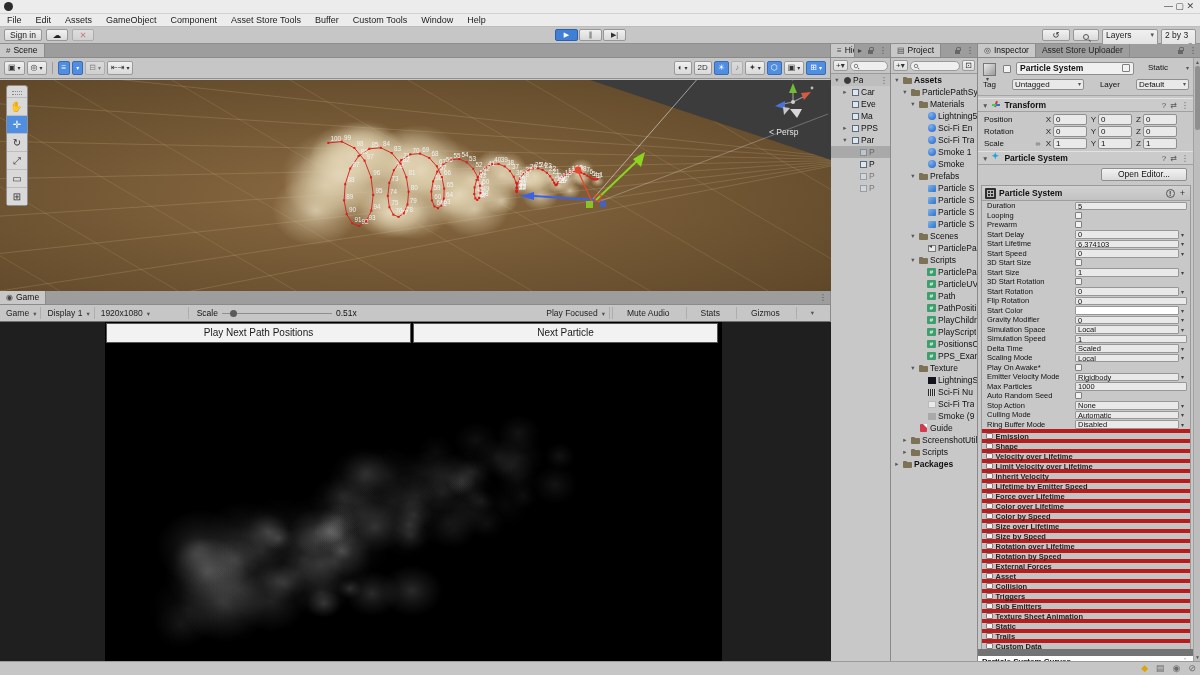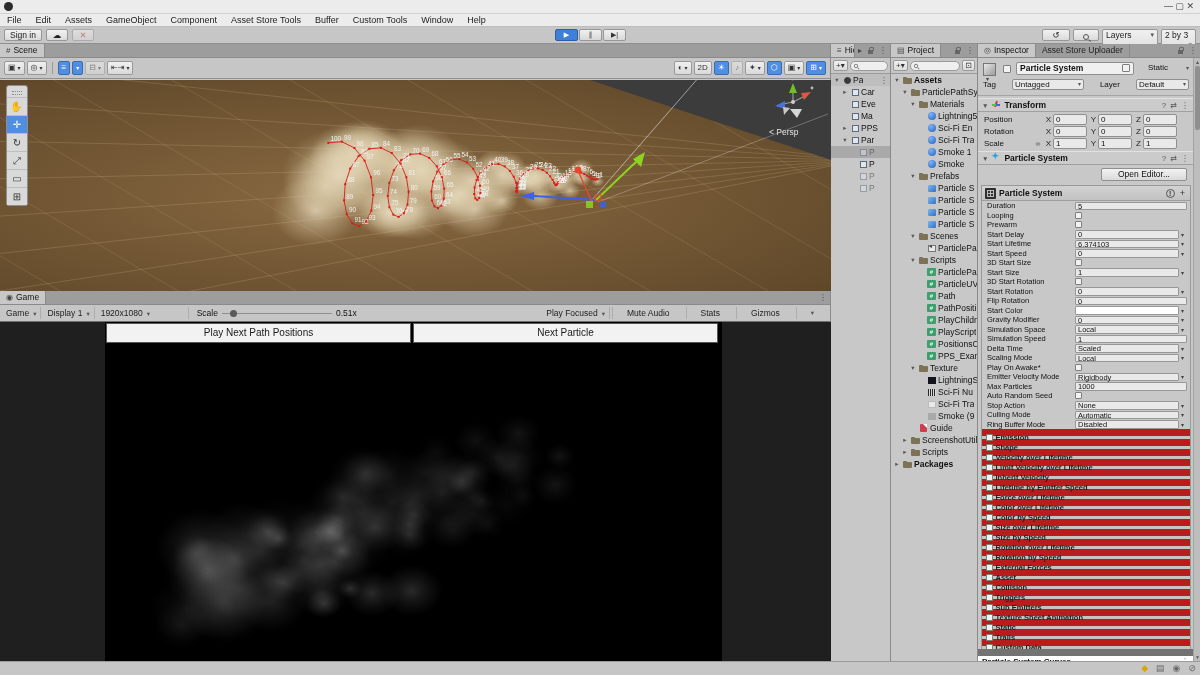--- a/index.html
+++ b/index.html
@@ -142,21 +142,21 @@
       repeating-linear-gradient(0deg,#bbb 0 1px,transparent 1px 3px); }
   #module-main-header .warn { margin-left:auto; width:9px; height:9px; border:1px solid #555; border-radius:50%; font-size:7px; line-height:8px; text-align:center; font-weight:bold; color:#333; }
   #module-main-header .plus2 { font-weight:normal; font-size:9px; color:#333; padding:0 2px; }
   .proprow { height:9.5px; display:flex; align-items:center; font-size:7.5px; padding-left:5px; }
   .proprow .plab { width:88px; flex:none; overflow:hidden; white-space:nowrap; }
   .proprow .pctl { flex:1; display:flex; align-items:center; gap:2px; padding-right:3px; }
   .proprow .pfld { flex:1; height:8.5px; background:#e9e9e9; border:1px solid #979797; border-radius:1px; font-size:7.5px; line-height:7px; padding:0 2px; white-space:nowrap; }
   .proprow .dar { width:6px; font-size:6px; color:#444; flex:none; }
   .proprow .chk { width:7px; height:7px; }
   .proprow.kcolor .pfld { background:#fff; }
-  .modrow { height:10px; background:#c4c4c4; border-top:7px solid #b91c1c; display:flex; align-items:center; gap:3px; padding-left:4px; font-size:7.5px; font-weight:bold; color:#222; }
+  .modrow { height:10px; background:#c4c4c4; border-top:4px solid #b91c1c; display:flex; align-items:center; gap:3px; padding-left:4px; font-size:7.5px; font-weight:bold; color:#222; }
   .modrow .chk { width:6.5px; height:6.5px; }
   #curves-bar { position:absolute; left:0; right:0; bottom:0; height:12px; background:#ffffff; border-top:7px solid #737373; font-size:8px; font-weight:bold; padding:1px 4px; display:flex; }
   #curves-bar::after { content:"⋮"; margin-left:auto; color:#555; font-weight:normal; }
 
   
   #statusbar { left:0; top:661px; width:1200px; height:14px; background:#c6c6c6; border-top:1px solid #9a9a9a; }
   #status-icons { position:absolute; right:4px; top:1px; display:flex; gap:8px; font-size:9px; }
   .sic { color:#6a6a6a; } .sic.yellow { color:#d9a60a; }
 
   

